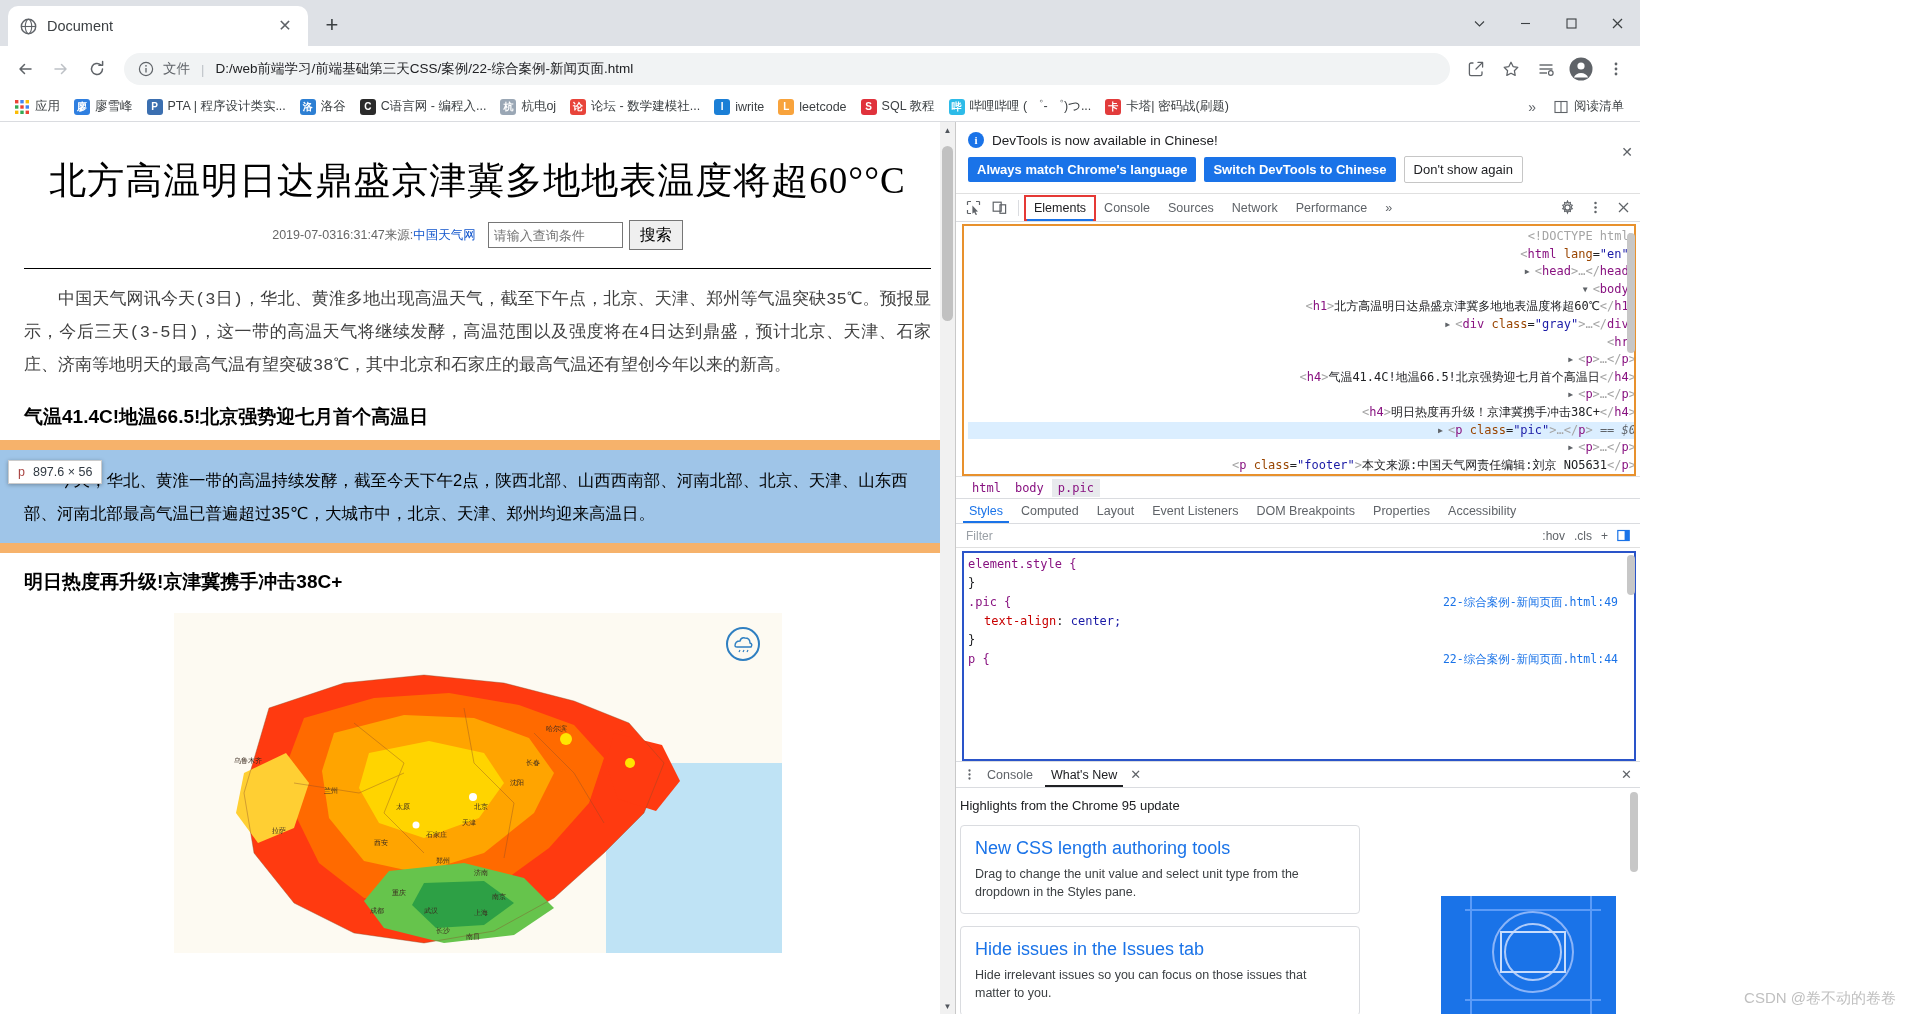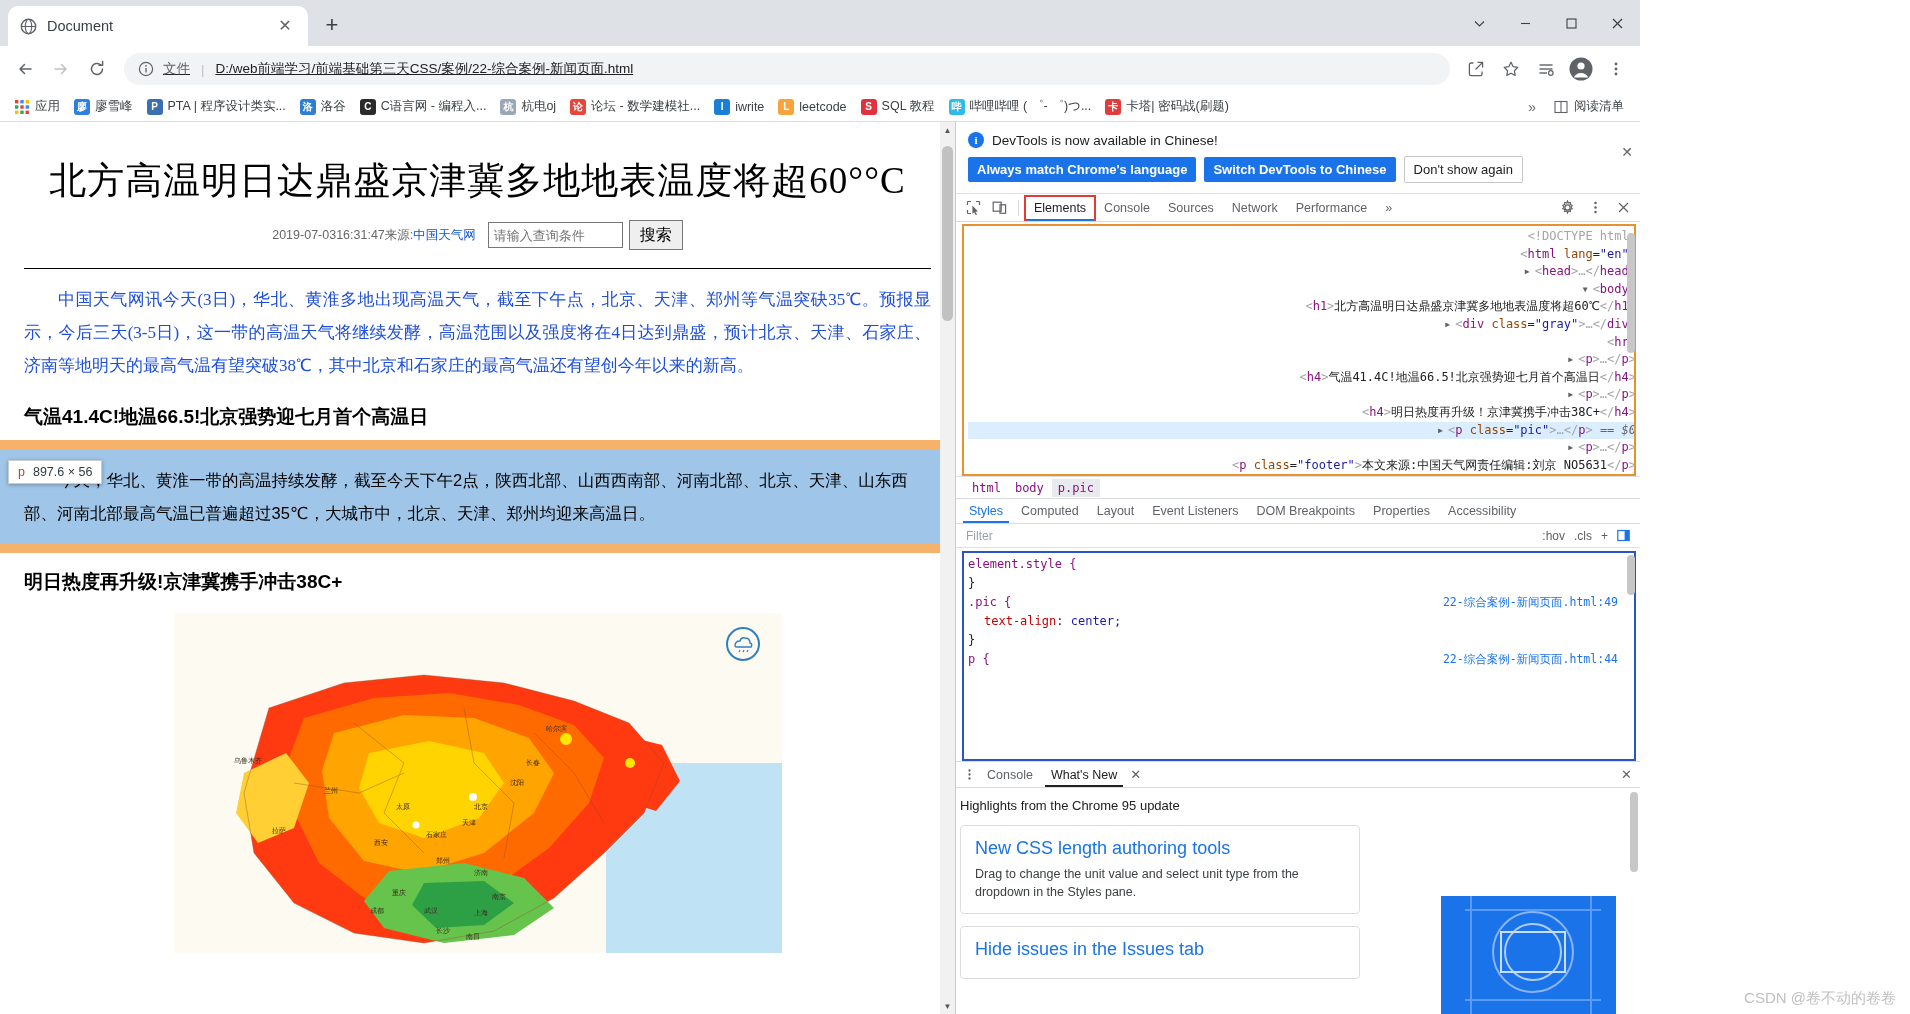--- a/index.html
+++ b/index.html
@@ -26,21 +26,21 @@
   .tab-close { width:22px; height:22px; display:flex; align-items:center; justify-content:center;
     color:#5f6368; font-size:16px; line-height:1; }
   .newtab { width:36px; height:36px; margin-left:6px; margin-bottom:3px;
     display:flex; align-items:center; justify-content:center; color:#3c4043; font-size:22px; font-weight:300; }
   .winctl { position:absolute; right:0; top:0; height:46px; display:flex; align-items:center; }
   .winctl > div { width:46px; height:46px; display:flex; align-items:center; justify-content:center; color:#3c4043; }
 
   
   .toolbar {
     height:46px; background:#fff; display:flex; align-items:center; gap:2px;
-    padding:12px 8px; flex:0 0 46px;text-decoration:underline;
+    padding:12px 8px; flex:0 0 46px;
   }
   .navbtn { width:34px; height:34px; border-radius:50%; display:flex; align-items:center;
     justify-content:center; color:#5f6368; flex:0 0 34px; }
   .navbtn.disabled { color:#bdc1c6; }
   .omnibox {
     flex:1; height:32px; background:#f1f3f4; border-radius:16px; display:flex;
     align-items:center; padding:0 14px; gap:9px; margin:0 8px; min-width:0;
   }
   .omni-info { width:16px; height:16px; flex:0 0 16px; color:#5f6368; }
   .omni-scheme { font-size:13.5px; color:#5f6368; white-space:nowrap; }
@@ -72,22 +72,22 @@
   .news-h1 { font-size:37px; font-weight:400; text-align:center; margin:34px 0 14px 0;
     color:#000; font-family:"Liberation Serif","DejaVu Serif",serif; letter-spacing:1px; }
   .gray { text-align:center; font-size:12.5px; color:#666; display:flex;
     align-items:center; justify-content:center; gap:0px; flex-wrap:nowrap; }
   .gray .src-link { color:#1155cc; }
   .search-input { width:135px; height:26px; border:1px solid #767676; font-size:13px;
     padding:2px 5px; color:#888; margin-left:12px; background:#fff; }
   .search-btn { height:30px; padding:2px 10px; border:1px solid #767676; background:#efefef;
     font-size:16px; margin-left:6px; color:#000; }
   .hr { border:0; border-top:1px solid #000; margin:18px 0 14px 0; }
-  .para { font-size:17px; line-height:1.95; color:#1d4ed8; text-indent:2em; margin:0 0 10px 0;
-    text-align:justify; font-family:Liberation Serif, serif; }
+  .para { font-size:17px; line-height:1.95; color:#404040; text-indent:2em; margin:0 0 10px 0;
+    text-align:justify; font-family:Liberation Mono, monospace; }
   .h4 { font-size:19px; font-weight:700; margin:16px 0 10px 0; color:#000; }
   .h4.first { margin-top:22px; }
   .hl-block { background:#9fc5e8; border-top:10px solid #f6b26b; border-bottom:10px solid #f6b26b;
     margin:6px -24px; padding:14px 24px; }
   .hl-text { font-size:16.5px; line-height:1.95; color:#000; text-indent:2em; }
   .pic { text-align:center; margin-top:18px; }
 
   
   .inspect-badge { position:absolute; left:8px; top:338px; background:#fff; border:1px solid #ccc;
     box-shadow:0 1px 4px rgba(0,0,0,.3); display:flex; align-items:center; gap:8px;
@@ -670,20 +670,21 @@
 
       <div class="whatsnew">
         <div class="wn-head">Highlights from the Chrome 95 update</div>
         <div id="wn-cards">
             <div class="wn-card">
               <div class="wn-title">New CSS length authoring tools</div>
               <div class="wn-desc">Drag to change the unit value and select unit type from the dropdown in the Styles pane.</div>
             </div>
             <div class="wn-card">
               <div class="wn-title">Hide issues in the Issues tab</div>
+              <div class="wn-desc">Hide irrelevant issues so you can focus on those issues that matter to you.</div>
             </div>
           </div>
         <div class="wn-art">
           <svg width="175" height="118" viewBox="0 0 175 118">
             <rect width="175" height="118" fill="#1a73e8"></rect>
             <circle cx="92" cy="56" r="40" fill="none" stroke="#8ab4f8" stroke-width="2"></circle>
             <circle cx="92" cy="56" r="28" fill="none" stroke="#aecbfa" stroke-width="2"></circle>
             <rect x="60" y="36" width="64" height="40" fill="none" stroke="#c9ddfc" stroke-width="2"></rect>
             <line x1="24" y1="14" x2="160" y2="14" stroke="#5b9bf8" stroke-width="2"></line>
             <line x1="24" y1="104" x2="160" y2="104" stroke="#5b9bf8" stroke-width="2"></line>

